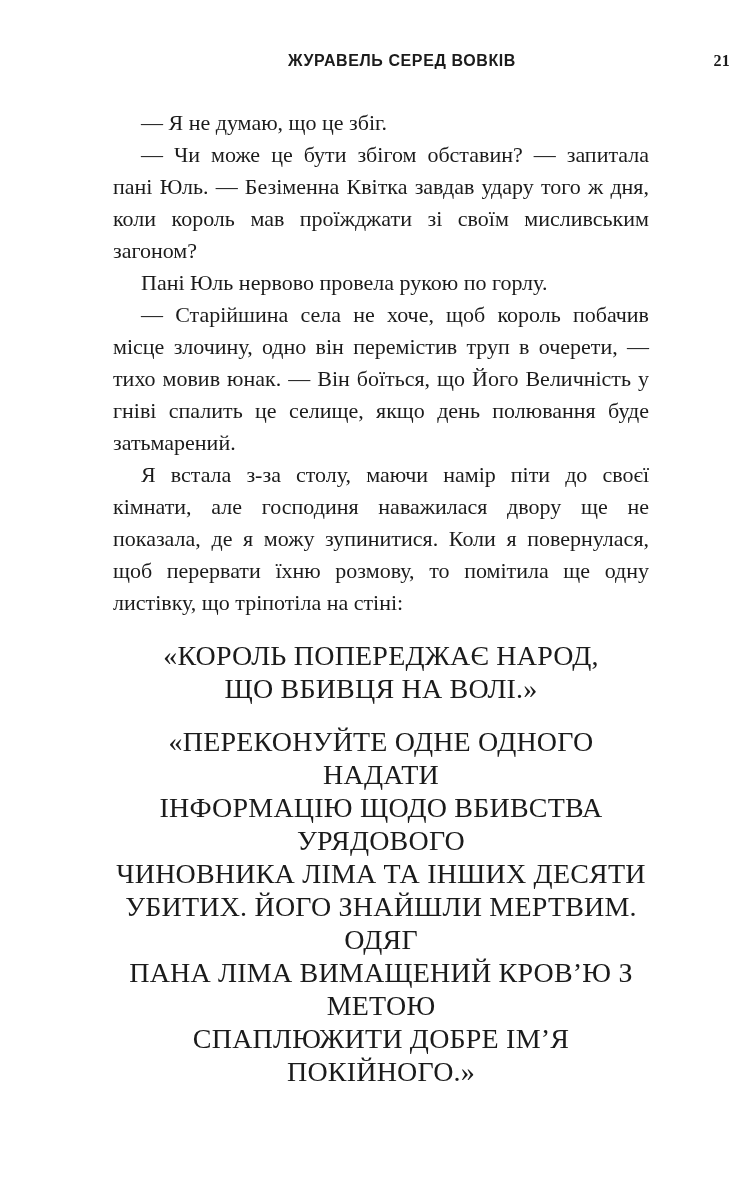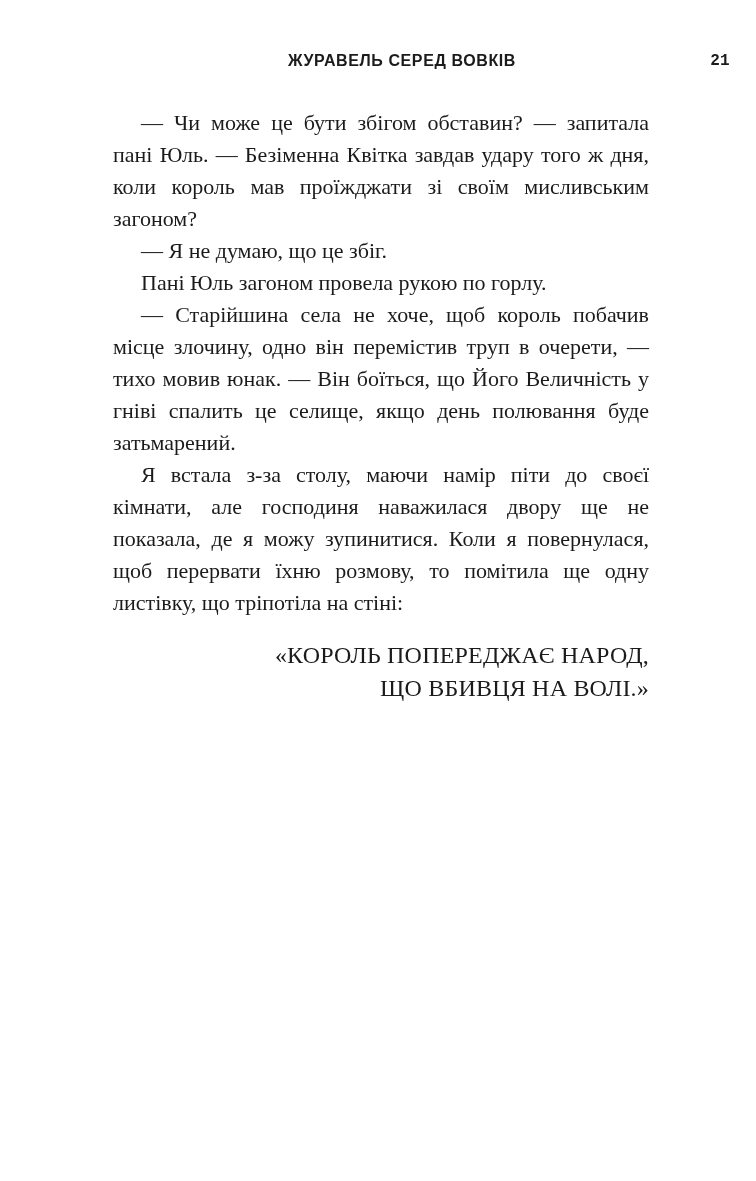--- a/index.html
+++ b/index.html
@@ -27,72 +27,78 @@
     font-size: 16px;
     letter-spacing: 0.6px;
     line-height: 18px;
     color: #1b1b1b;
     margin-left: 24px;
   }
   .page-number {
     position: absolute;
     top: 0;
     right: 50px;
-    font-family: Liberation Mono, monospace;
+    font-family: Liberation Serif, serif;
     font-weight: bold;
     font-size: 16px;
     letter-spacing: 0.3px;
   }
   .content {
     position: absolute;
     top: 107px;
     left: 113px;
     width: 536px;
     font-size: 22px;
     line-height: 32px;
     text-align: justify;
     color: #1b1b1b;
   }
   .para {
     margin: 0;
     text-indent: 28px;
   }
   .poster-quote {
     margin: 20px 0 14px 0;
-    text-align: right;
+    text-align: center;
     text-indent: 0;
     white-space: pre-line;
-    font-size: 24px;
+    font-size: 28px;
     line-height: 33px;
     letter-spacing: 0.2px;
   }
 </style>
 </head>
 <body>
 
 <div class="page">
 
   <header class="running-head">
     <span>ЖУРАВЕЛЬ СЕРЕД ВОВКІВ</span>
     <span class="page-number">21</span>
   </header>
 
   <main class="content">
 
+    <p class="para">— Я не думаю, що це збіг.</p>
+
     <p class="para">— Чи може це бути збігом обставин? — запитала пані Юль. — Безіменна Квітка завдав удару того ж дня, коли король мав проїжджати зі своїм мисливським загоном?</p>
 
-    <p class="para">— Я не думаю, що це збіг.</p>
-
-    <p class="para">Пані Юль загоном провела рукою по горлу.</p>
+    <p class="para">Пані Юль нервово провела рукою по горлу.</p>
 
     <p class="para">— Старійшина села не хоче, щоб король побачив місце злочину, одно він перемістив труп в очерети, — тихо мовив юнак. — Він боїться, що Його Величність у гніві спалить це селище, якщо день полювання буде затьмарений.</p>
 
 
     <p class="para">Я встала з-за столу, маючи намір піти до своєї кімнати, але господиня наважилася двору ще не показала, де я можу зупинитися. Коли я повернулася, щоб перервати їхню розмову, то помітила ще одну листівку, що тріпотіла на стіні:</p>
 
     <div class="poster-quote">«КОРОЛЬ ПОПЕРЕДЖАЄ НАРОД,
 ЩО ВБИВЦЯ НА ВОЛІ.»</div>
 
 
+    <div class="poster-quote">«ПЕРЕКОНУЙТЕ ОДНЕ ОДНОГО НАДАТИ
+ІНФОРМАЦІЮ ЩОДО ВБИВСТВА УРЯДОВОГО
+ЧИНОВНИКА ЛІМА ТА ІНШИХ ДЕСЯТИ
+УБИТИХ. ЙОГО ЗНАЙШЛИ МЕРТВИМ. ОДЯГ
+ПАНА ЛІМА ВИМАЩЕНИЙ КРОВ’Ю З МЕТОЮ
+СПАПЛЮЖИТИ ДОБРЕ ІМ’Я ПОКІЙНОГО.»</div>
 
   </main>
 
 </div>
 
 </body></html>

